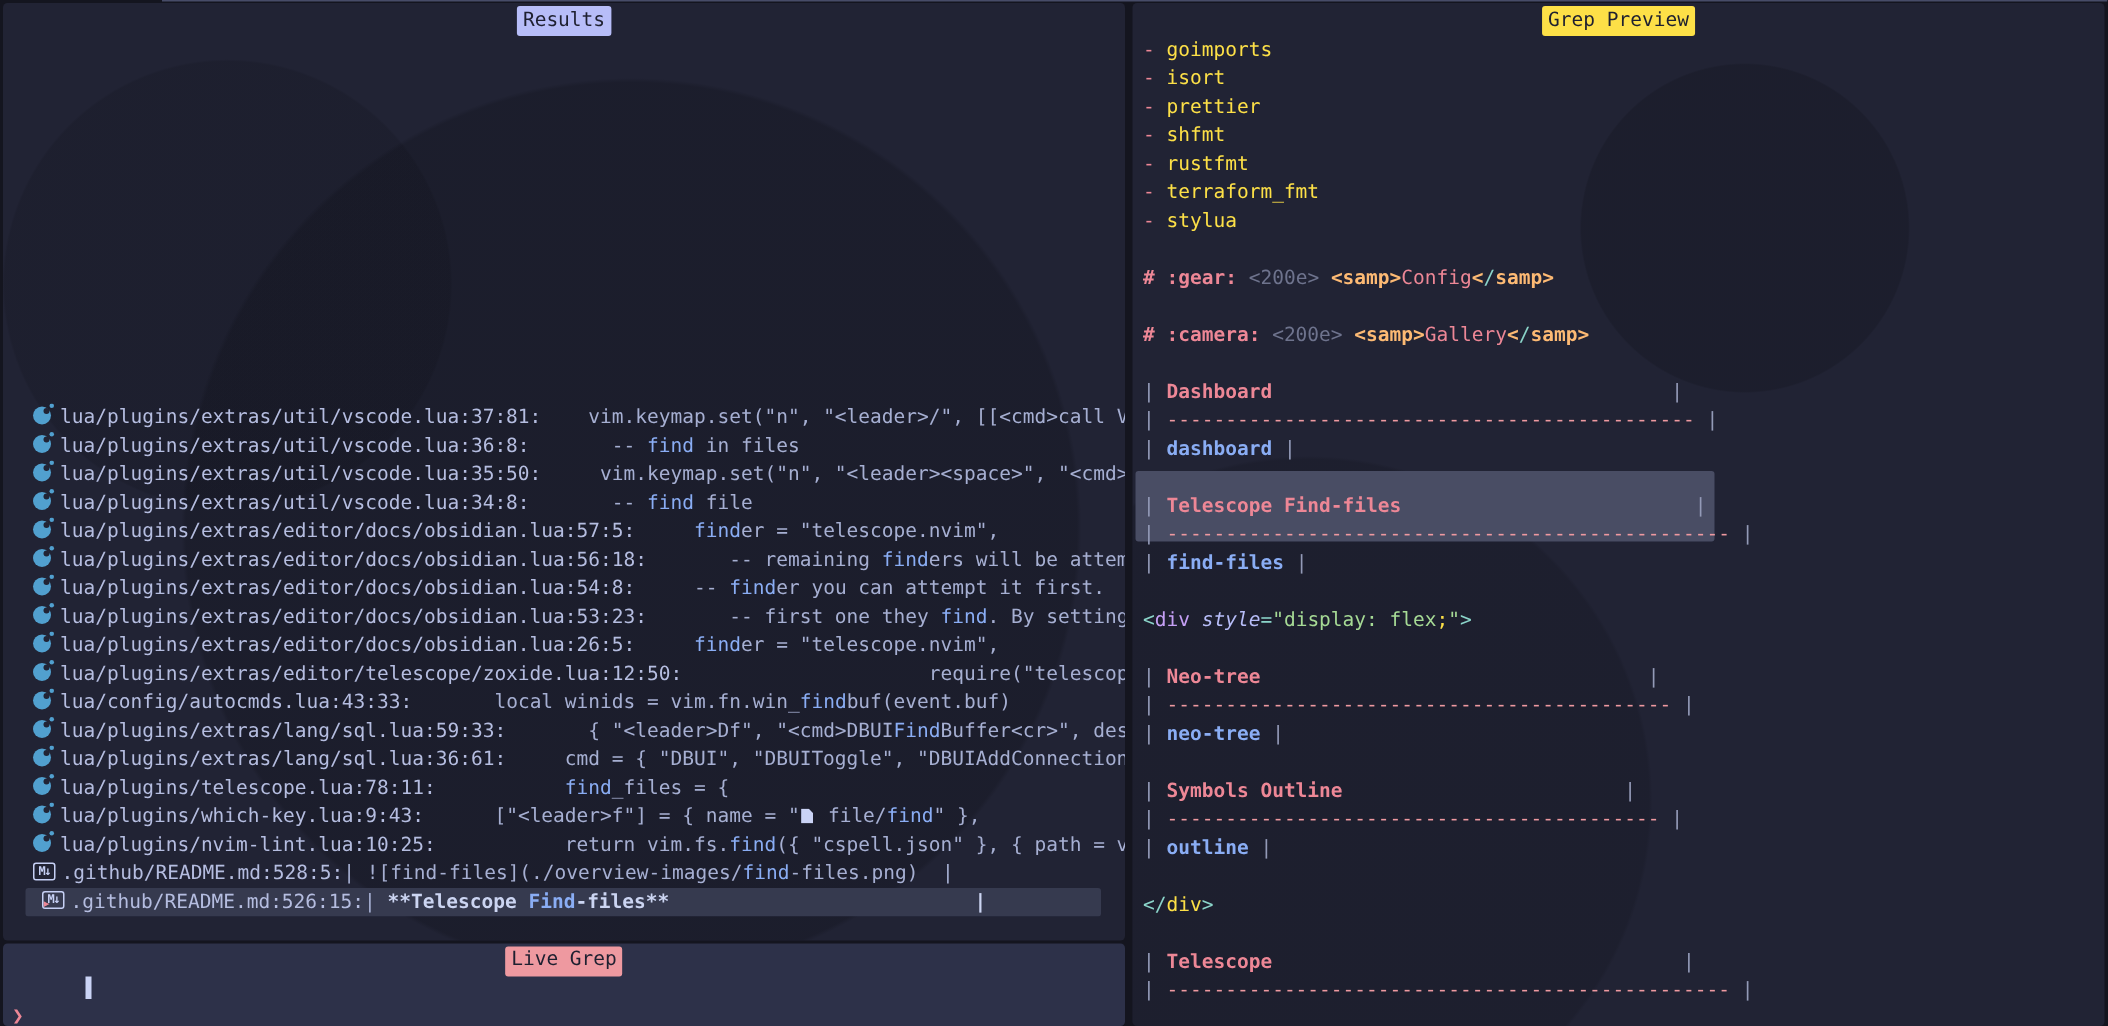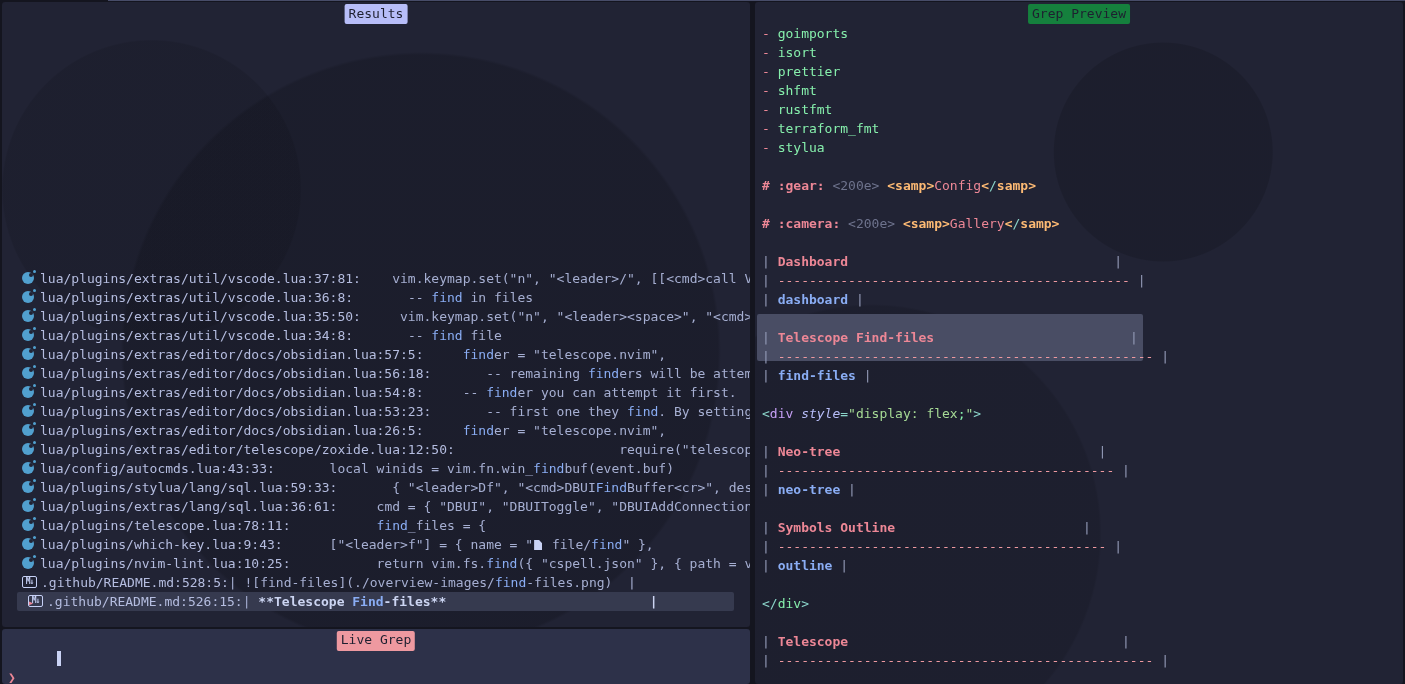--- a/index.html
+++ b/index.html
@@ -21,21 +21,21 @@
   .preview-win{left:755px;top:2px;width:648px;height:682px;overflow:hidden}
   .preview-win::before{content:"";position:absolute;inset:0;
     background:
       radial-gradient(circle 110px at 63% 22%, rgba(9,10,16,.20) 0 99%, transparent 100%),
       radial-gradient(circle 230px at 18% 78%, rgba(9,10,16,.16) 0 99%, transparent 100%);
   }
   .badge{position:absolute;top:2px;left:50%;transform:translateX(-50%);
     height:20px;line-height:20px;padding:0 4px;border-radius:2px;
     color:#1e2030;z-index:4;white-space:pre}
   .badge-lav{background:#b7bdf8}
-  .badge-grn{background:#15803d}
+  .badge-grn{background:#fde047}
   .badge-pnk{background:#ee99a0;height:20px;line-height:17px}
 
   
   .rows{position:absolute;left:0;right:0;top:267px;z-index:1}
   .row{position:relative;height:19px;line-height:19px;white-space:pre;padding-left:20px;color:#a6afd2;overflow:hidden}
   .row>span{position:relative;z-index:1}
   .row.sel::before{content:"";position:absolute;left:15px;right:16px;top:0;bottom:0;background:#363a4f;border-radius:2px;z-index:0}
   .sel-arrow{position:absolute;left:6px;top:0;color:#ed8796;font-size:10px;z-index:2}
   .seg-p{color:#b5bde0}
   .seg-c{color:#a6afd2}
@@ -52,21 +52,21 @@
   .prompt-line{position:absolute;top:20px;left:0;right:0;height:19px;line-height:19px;white-space:pre}
   .caret{position:absolute;left:6px;color:#ed8796;font-weight:bold}
   .cursorbar{position:absolute;left:55px;top:2px;width:4px;height:15px;background:#cad3f5}
 
   
   .plines{position:absolute;left:7px;top:22px;right:0;z-index:1}
   .pline{height:19px;line-height:19px;white-space:pre;color:#cad3f5}
   .hlwrap{background:#494d64;border-radius:2px;padding:16px 5px;margin-left:-5px}
   .seg-red{color:#ed8796}
   .seg-redb{color:#ed8796;font-weight:bold}
-  .seg-fg{color:#86efac}
+  .seg-fg{color:#fde047}
   .seg-gray{color:#6e738d}
   .seg-mauve{color:#c6a0f6}
   .seg-mauveb{color:#fdba74;font-weight:bold}
   .seg-teal{color:#8bd5ca}
   .seg-lavi{color:#b7bdf8;font-style:italic}
   .seg-green{color:#a6da95}
   .seg-pipe{color:#939ab7}
   .seg-dash{color:#ee99a0}
   .seg-blueb{color:#8aadf4;font-weight:bold}
 </style>
@@ -82,21 +82,21 @@
       <div class="row"><span class="icon-lua"></span><span class="seg-p">lua/plugins/extras/util/vscode.lua:36:8:</span><span>       </span><span class="seg-c">-- </span><span class="seg-m">find</span><span class="seg-c"> in files</span></div>
       <div class="row"><span class="icon-lua"></span><span class="seg-p">lua/plugins/extras/util/vscode.lua:35:50:</span><span>     </span><span class="seg-c">vim.keymap.set("n", "&lt;leader&gt;&lt;space&gt;", "&lt;cmd&gt;Te</span></div>
       <div class="row"><span class="icon-lua"></span><span class="seg-p">lua/plugins/extras/util/vscode.lua:34:8:</span><span>       </span><span class="seg-c">-- </span><span class="seg-m">find</span><span class="seg-c"> file</span></div>
       <div class="row"><span class="icon-lua"></span><span class="seg-p">lua/plugins/extras/editor/docs/obsidian.lua:57:5:</span><span>     </span><span class="seg-m">find</span><span class="seg-c">er = "telescope.nvim",</span></div>
       <div class="row"><span class="icon-lua"></span><span class="seg-p">lua/plugins/extras/editor/docs/obsidian.lua:56:18:</span><span>       </span><span class="seg-c">-- remaining </span><span class="seg-m">find</span><span class="seg-c">ers will be attempted</span></div>
       <div class="row"><span class="icon-lua"></span><span class="seg-p">lua/plugins/extras/editor/docs/obsidian.lua:54:8:</span><span>     </span><span class="seg-c">-- </span><span class="seg-m">find</span><span class="seg-c">er you can attempt it first.</span></div>
       <div class="row"><span class="icon-lua"></span><span class="seg-p">lua/plugins/extras/editor/docs/obsidian.lua:53:23:</span><span>       </span><span class="seg-c">-- first one they </span><span class="seg-m">find</span><span class="seg-c">. By setting</span></div>
       <div class="row"><span class="icon-lua"></span><span class="seg-p">lua/plugins/extras/editor/docs/obsidian.lua:26:5:</span><span>     </span><span class="seg-m">find</span><span class="seg-c">er = "telescope.nvim",</span></div>
       <div class="row"><span class="icon-lua"></span><span class="seg-p">lua/plugins/extras/editor/telescope/zoxide.lua:12:50:</span><span>                     </span><span class="seg-c">require("telescope").</span></div>
       <div class="row"><span class="icon-lua"></span><span class="seg-p">lua/config/autocmds.lua:43:33:</span><span>       </span><span class="seg-c">local winids = vim.fn.win_</span><span class="seg-m">find</span><span class="seg-c">buf(event.buf)</span></div>
-      <div class="row"><span class="icon-lua"></span><span class="seg-p">lua/plugins/stylua/lang/sql.lua:59:33:</span><span>       </span><span class="seg-c">{ "&lt;leader&gt;Df", "&lt;cmd&gt;DBUI</span><span class="seg-m">Find</span><span class="seg-c">Buffer&lt;cr&gt;", desc</span></div>
+      <div class="row"><span class="icon-lua"></span><span class="seg-p">lua/plugins/extras/lang/sql.lua:59:33:</span><span>       </span><span class="seg-c">{ "&lt;leader&gt;Df", "&lt;cmd&gt;DBUI</span><span class="seg-m">Find</span><span class="seg-c">Buffer&lt;cr&gt;", desc</span></div>
       <div class="row"><span class="icon-lua"></span><span class="seg-p">lua/plugins/extras/lang/sql.lua:36:61:</span><span>     </span><span class="seg-c">cmd = { "DBUI", "DBUIToggle", "DBUIAddConnection</span></div>
       <div class="row"><span class="icon-lua"></span><span class="seg-p">lua/plugins/telescope.lua:78:11:</span><span>           </span><span class="seg-m">find</span><span class="seg-c">_files = {</span></div>
       <div class="row"><span class="icon-lua"></span><span class="seg-p">lua/plugins/which-key.lua:9:43:</span><span>      </span><span class="seg-c">["&lt;leader&gt;f"] = { name = "</span><span class="fileicon"></span><span class="seg-c"> file/</span><span class="seg-m">find</span><span class="seg-c">" },</span></div>
       <div class="row"><span class="icon-lua"></span><span class="seg-p">lua/plugins/nvim-lint.lua:10:25:</span><span>           </span><span class="seg-c">return vim.fs.</span><span class="seg-m">find</span><span class="seg-c">({ "cspell.json" }, { path = vim</span></div>
       <div class="row"><span class="icon-md">M↓</span><span class="seg-p">.github/README.md:528:5:</span><span class="seg-c">| ![find-files](./overview-images/</span><span class="seg-m">find</span><span class="seg-c">-files.png)  |</span></div>
       <div class="row sel"><span class="sel-arrow">▸</span><span class="icon-md">M↓</span><span class="seg-p">.github/README.md:526:15:</span><span class="seg-c">| </span><span class="seg-b">**Telescope </span><span class="seg-mb">Find</span><span class="seg-b">-files**</span><span>                          </span><span class="seg-b">|</span></div>
     </div>
 </div>
 
 <div class="win prompt-win">

